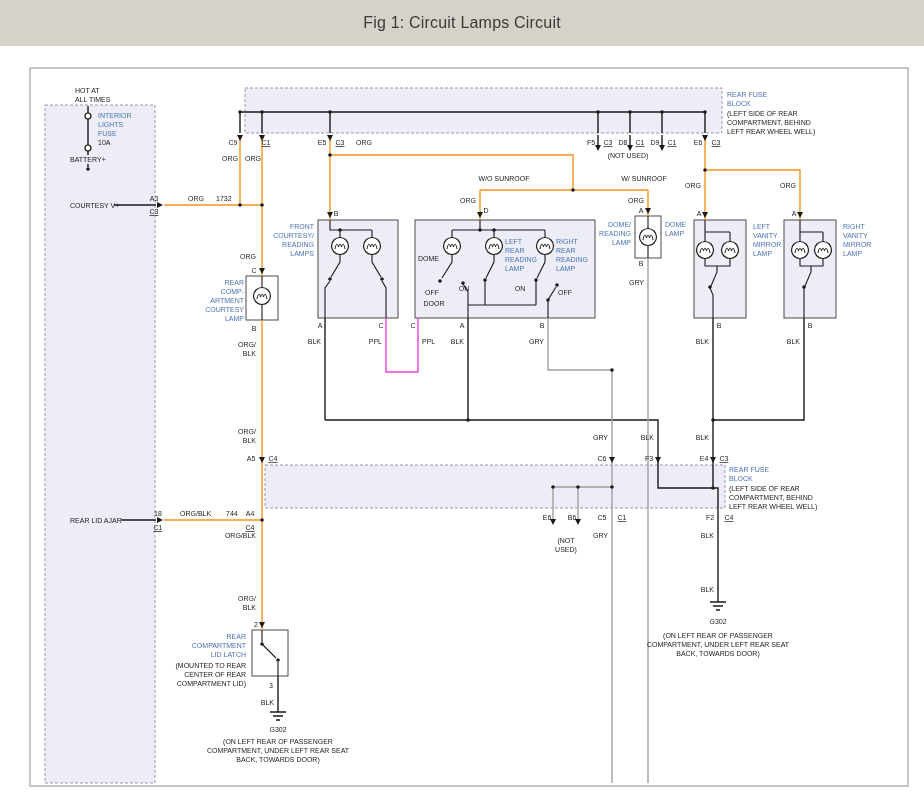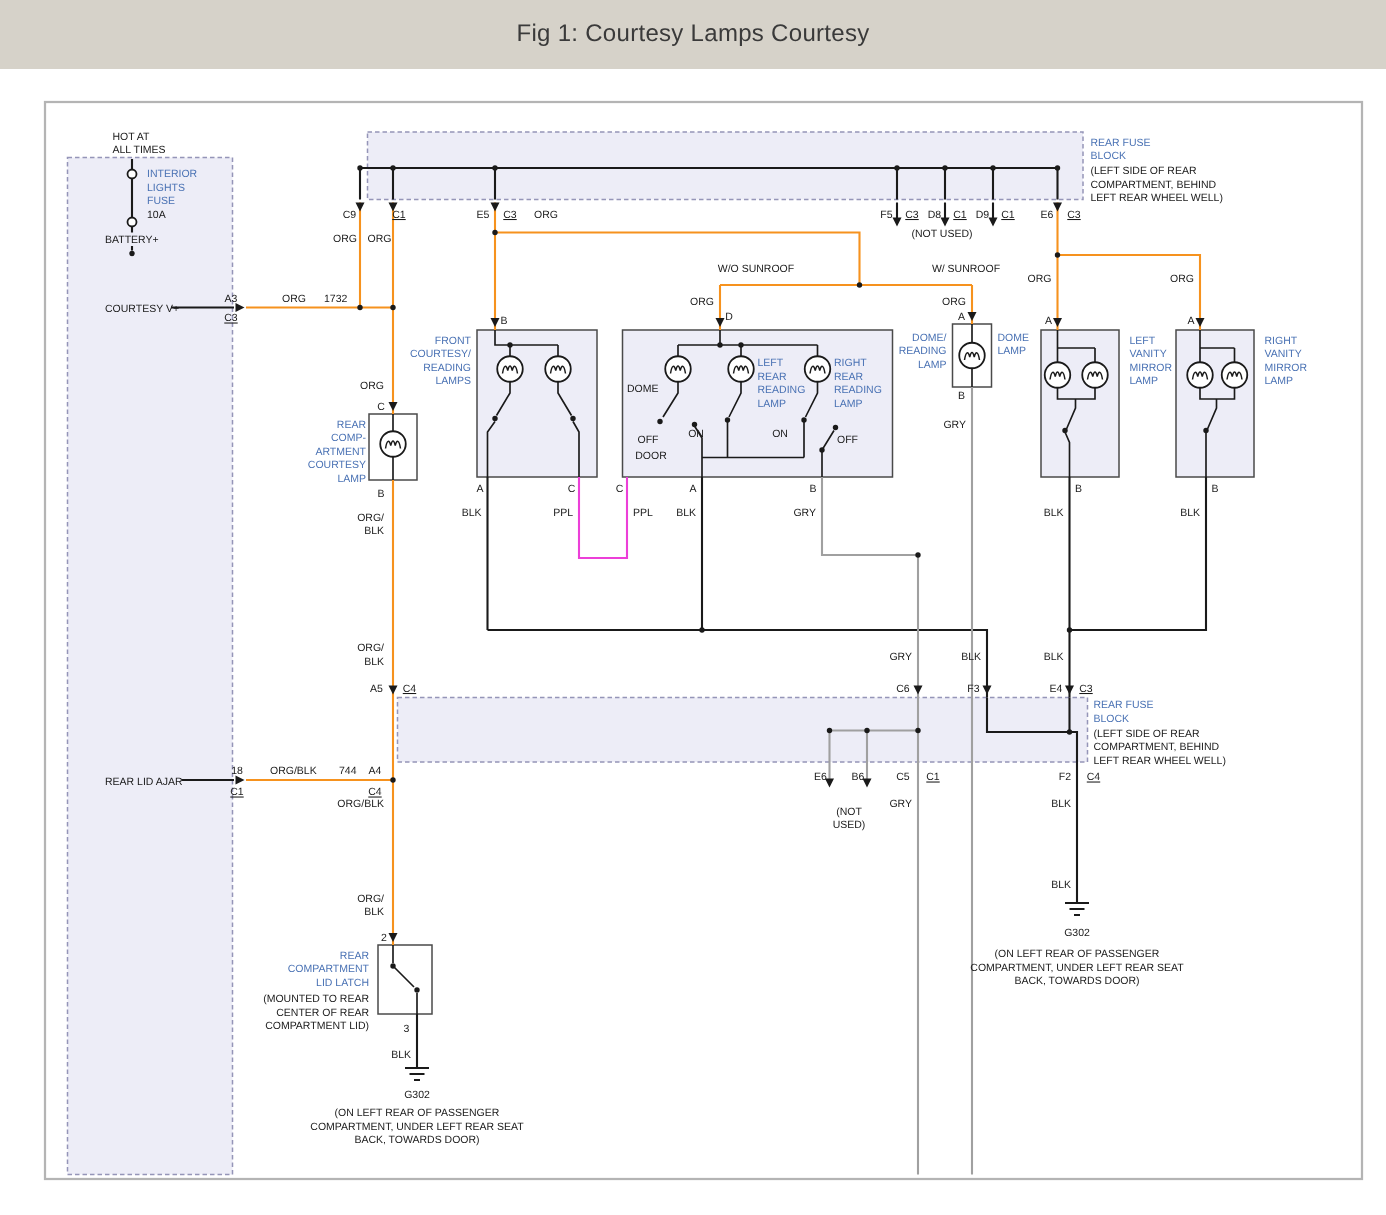--- a/index.html
+++ b/index.html
@@ -31,21 +31,21 @@
   .whitebox{fill:#fff;stroke:var(--box_border);stroke-width:1}
   .dot{fill:var(--wire);stroke:none}
   .arr{fill:var(--wire);stroke:none}
   .borderrect{fill:none;stroke:var(--border);stroke-width:1.5}
 </style>
 </head>
 <body>
 
 <div class="page">
   <div class="banner">
-    <span>Fig 1: Courtesy Lamps Courtesy</span>
+    <span>Fig 1: Circuit Lamps Circuit</span>
   </div>
 
   <svg class="diagram" width="924" height="810" viewBox="0 0 924 810" xmlns="http://www.w3.org/2000/svg">
     <defs>
       <g id="lamp">
         <circle r="8.5" class="lampc"></circle>
         <path class="fil" d="M-5,3 C-4,-3 -2.5,-3 -1.5,1 C-0.5,-3 0.5,-3 1.5,1 C2.5,-3 4,-3 5,3"></path>
       </g>
       <g id="gnd">
         <path d="M-8,0 H8 M-5,4 H5 M-2,8 H2" stroke-width="1.4"></path>

